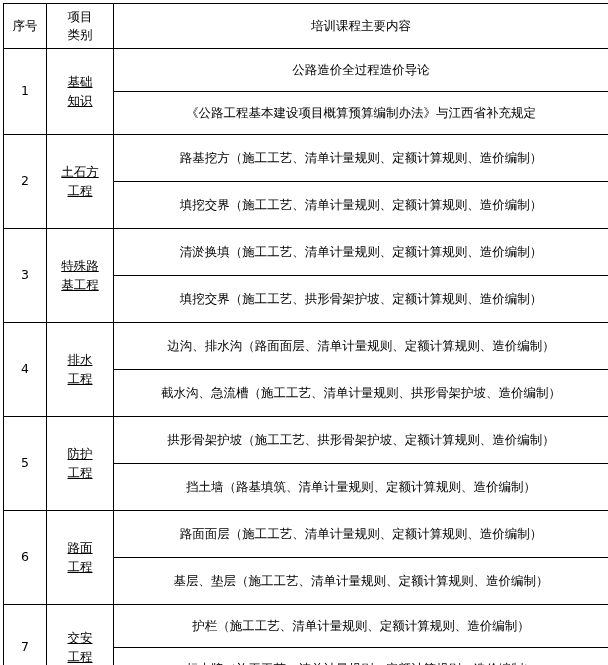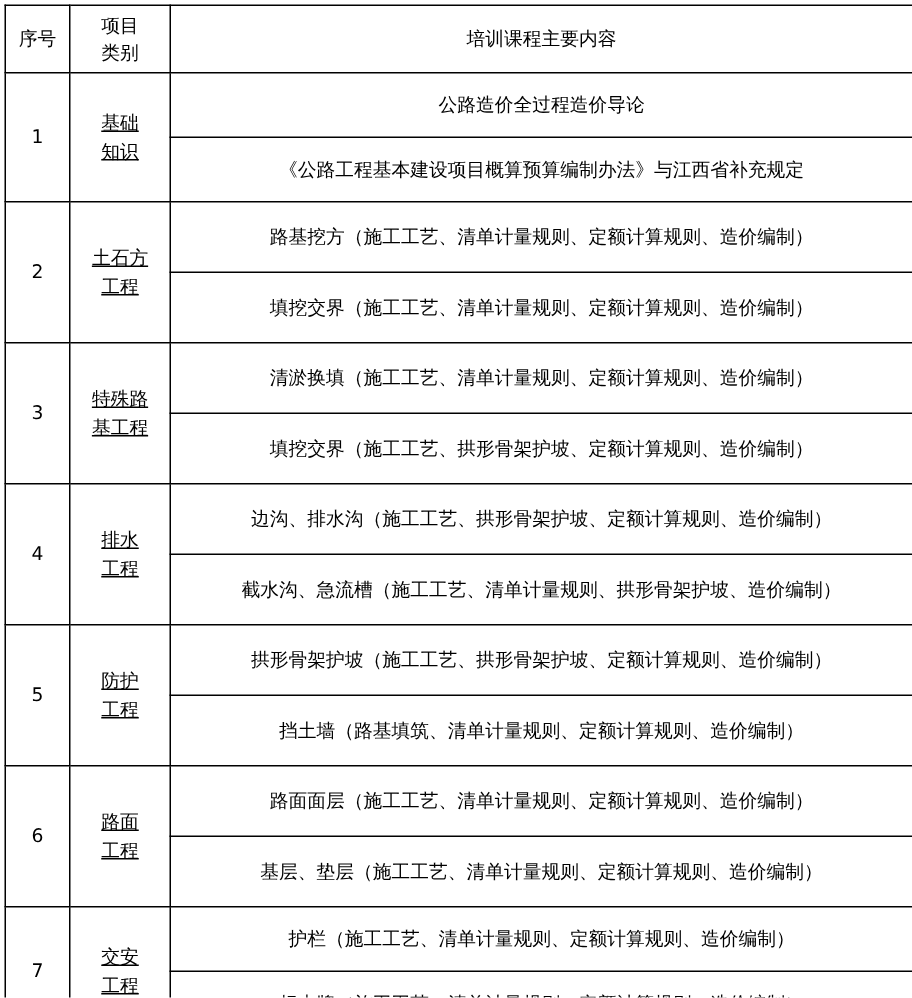--- a/index.html
+++ b/index.html
@@ -118,21 +118,21 @@
       <tr>
         <td class="col-body body-cell tall">填挖交界（施工工艺、拱形骨架护坡、定额计算规则、造价编制）</td>
       </tr>
 
       <tr>
         <td class="col-no no-cell" rowspan="2">4</td>
         <td class="col-cat cat-cell" rowspan="2">
           <span class="multi-line">排水</span>
           <span class="multi-line">工程</span>
         </td>
-        <td class="col-body body-cell tall">边沟、排水沟（施工工艺、拱形骨架护坡、定额计算规则、造价编制）</td>
+        <td class="col-body body-cell tall">边沟、排水沟（路面面层、清单计量规则、定额计算规则、造价编制）</td>
       </tr>
       <tr>
         <td class="col-body body-cell tall">截水沟、急流槽（施工工艺、清单计量规则、拱形骨架护坡、造价编制）</td>
       </tr>
 
       <tr>
         <td class="col-no no-cell" rowspan="2">5</td>
         <td class="col-cat cat-cell" rowspan="2">
           <span class="multi-line">防护</span>
           <span class="multi-line">工程</span>

